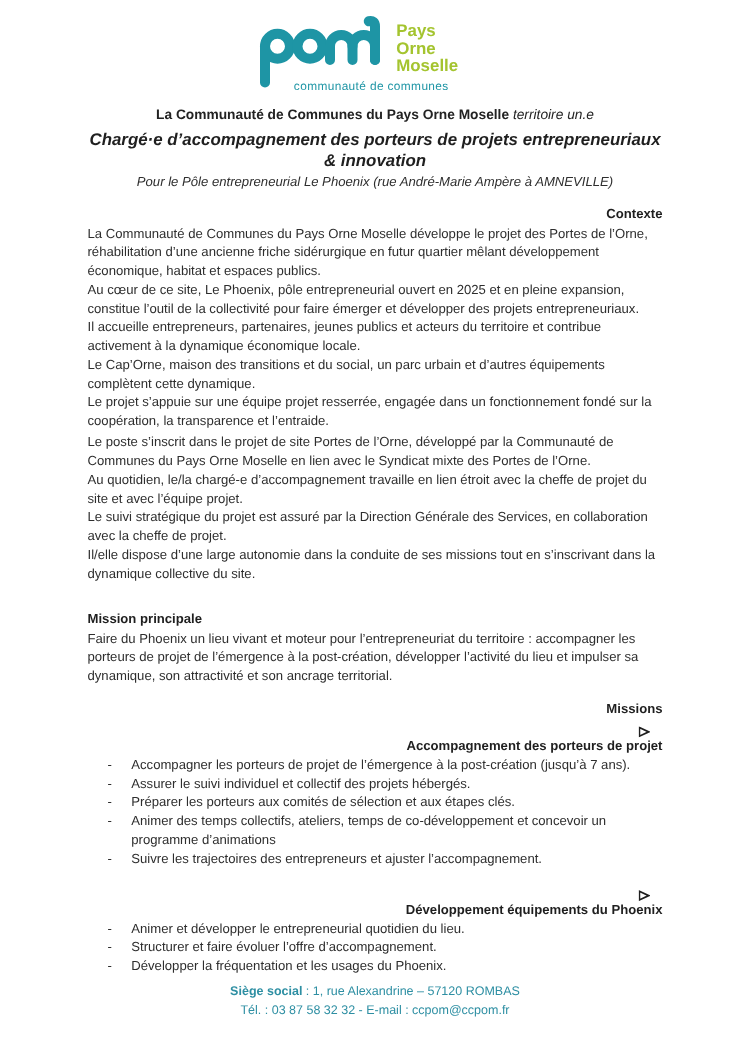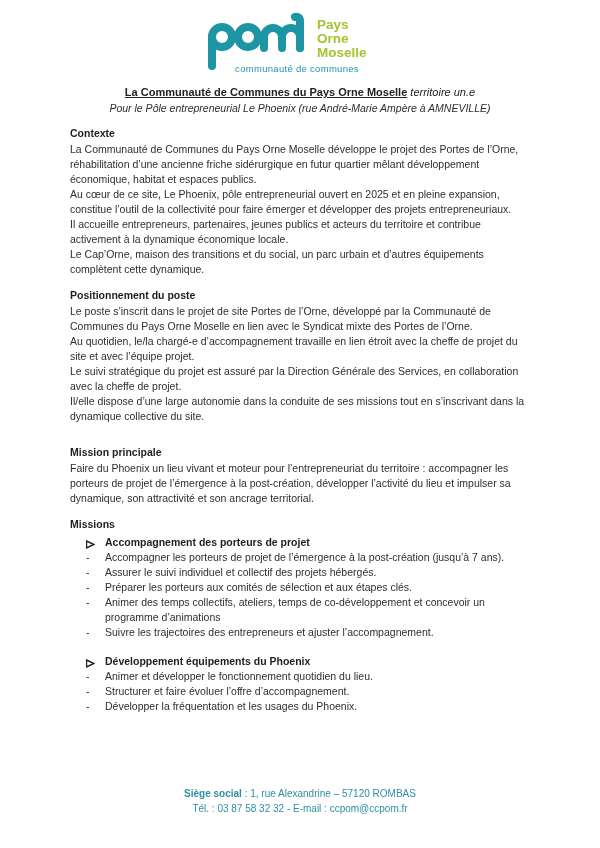--- a/index.html
+++ b/index.html
@@ -11,35 +11,35 @@
     font-family:"Liberation Sans", sans-serif;
     color:#2e2e2e;
     overflow:hidden;
     box-sizing:border-box;
     padding:12px 70px 0 70px;
   }
   
   .logo-wrap{display:flex;justify-content:center;align-items:flex-start;height:64px;}
   
   .intro{margin:10px 0 0;text-align:center;font-size:11px;line-height:13px;color:#222;}
-  .intro .b{font-weight:bold;text-decoration:underline;}
+  .intro .b{font-weight:bold;}
   .intro .i{font-style:italic;}
   .doc-title{margin:4px 0 0;text-align:center;font-size:13.5px;line-height:17px;
              font-weight:bold;font-style:italic;color:#1f1f1f;}
   .subtitle{margin:3px 0 0;text-align:center;font-size:10.5px;line-height:13px;font-style:italic;}
   
   .sec-h{font-size:10.5px;line-height:13px;font-weight:bold;margin:12px 0 0;color:#1f1f1f;}
   .sec-h.gap-lg{margin-top:22px;}
-  .sec-h.gap-md{}
+  .sec-h.gap-md{text-align:right;}
   .para{font-size:10.5px;line-height:15px;margin:0;}
   .para:first-of-type{margin-top:2px;}
   
   .group{margin-top:4px;}
   .group.second{margin-top:14px;}
-  .g-title{display:flex;align-items:center;padding-left:16px;font-size:10.5px;line-height:15px;font-weight:bold;color:#1f1f1f;}
+  .g-title{display:flex;align-items:flex-end;padding-left:16px;font-size:10.5px;line-height:15px;font-weight:bold;color:#1f1f1f;flex-direction:column;}
   .g-title .marker{width:19px;flex:none;display:flex;align-items:center;padding-top:3px;}
   .item{display:flex;align-items:flex-start;padding-left:16px;font-size:10.5px;line-height:15px;}
   .item .marker{width:19px;flex:none;}
   
   .footer{position:absolute;left:0;right:0;bottom:32px;text-align:center;
           color:#2e8fa3;font-size:10px;line-height:15px;}
   .footer .b{font-weight:bold;}
 </style>
 </head>
 <body>
@@ -60,33 +60,34 @@
         <text x="112" y="17" fill="#a4c42f">Pays</text>
         <text x="112" y="31" fill="#a4c42f">Orne</text>
         <text x="112" y="45" fill="#a4c42f">Moselle</text>
       </g>
       <text x="92" y="60" text-anchor="middle" font-family="Liberation Sans, sans-serif" font-size="9.5" letter-spacing="0.3" fill="#1e95a5">communauté de communes</text>
     </svg>
   </div>
 
   <p class="intro"><span class="b">La Communauté de Communes du Pays Orne Moselle</span><span class="i"> territoire un.e</span></p>
 
+  <h1 class="doc-title"><span>Chargé·e d’accompagnement des porteurs de projets entrepreneuriaux</span><br><span>&amp; innovation</span></h1>
 
   <p class="subtitle">Pour le Pôle entrepreneurial Le Phoenix (rue André-Marie Ampère à AMNEVILLE)</p>
 
   <section>
     <h2 class="sec-h gap-md">Contexte</h2>
     <p class="para">La Communauté de Communes du Pays Orne Moselle développe le projet des Portes de l’Orne, réhabilitation d’une ancienne friche sidérurgique en futur quartier mêlant développement économique, habitat et espaces publics.</p>
     <p class="para">Au cœur de ce site, Le Phoenix, pôle entrepreneurial ouvert en 2025 et en pleine expansion, constitue l’outil de la collectivité pour faire émerger et développer des projets entrepreneuriaux.</p>
     <p class="para">Il accueille entrepreneurs, partenaires, jeunes publics et acteurs du territoire et contribue activement à la dynamique économique locale.</p>
     <p class="para">Le Cap’Orne, maison des transitions et du social, un parc urbain et d’autres équipements complètent cette dynamique.</p>
+    <p class="para">Le projet s’appuie sur une équipe projet resserrée, engagée dans un fonctionnement fondé sur la coopération, la transparence et l’entraide.</p>
   </section>
 
   <section>
-    <h2 class="sec-h">Positionnement du poste</h2>
     <p class="para">Le poste s’inscrit dans le projet de site Portes de l’Orne, développé par la Communauté de Communes du Pays Orne Moselle en lien avec le Syndicat mixte des Portes de l’Orne.</p>
     <p class="para">Au quotidien, le/la chargé-e d’accompagnement travaille en lien étroit avec la cheffe de projet du site et avec l’équipe projet.</p>
     <p class="para">Le suivi stratégique du projet est assuré par la Direction Générale des Services, en collaboration avec la cheffe de projet.</p>
     <p class="para">Il/elle dispose d’une large autonomie dans la conduite de ses missions tout en s’inscrivant dans la dynamique collective du site.</p>
   </section>
 
   <section>
     <h2 class="sec-h gap-lg">Mission principale</h2>
     <p class="para">Faire du Phoenix un lieu vivant et moteur pour l’entrepreneuriat du territoire : accompagner les porteurs de projet de l’émergence à la post-création, développer l’activité du lieu et impulser sa dynamique, son attractivité et son ancrage territorial.</p>
   </section>
@@ -129,21 +130,21 @@
       <div class="g-title">
         <span class="marker">
           <svg width="9" height="9" viewBox="0 0 9 9">
               <path d="M0.5,1 L8,4.5 L0.5,8 Z" fill="none" stroke="#1f1f1f" stroke-width="1.4" stroke-linejoin="miter"></path>
             </svg>
         </span>
         <span>Développement équipements du Phoenix</span>
       </div>
       <div class="item">
           <span class="marker">-</span>
-          <span>Animer et développer le fonctionnement quotidien du lieu.</span>
+          <span>Animer et développer le entrepreneurial quotidien du lieu.</span>
         </div>
       <div class="item">
           <span class="marker">-</span>
           <span>Structurer et faire évoluer l’offre d’accompagnement.</span>
         </div>
       <div class="item">
           <span class="marker">-</span>
           <span>Développer la fréquentation et les usages du Phoenix.</span>
         </div>
     </div>

